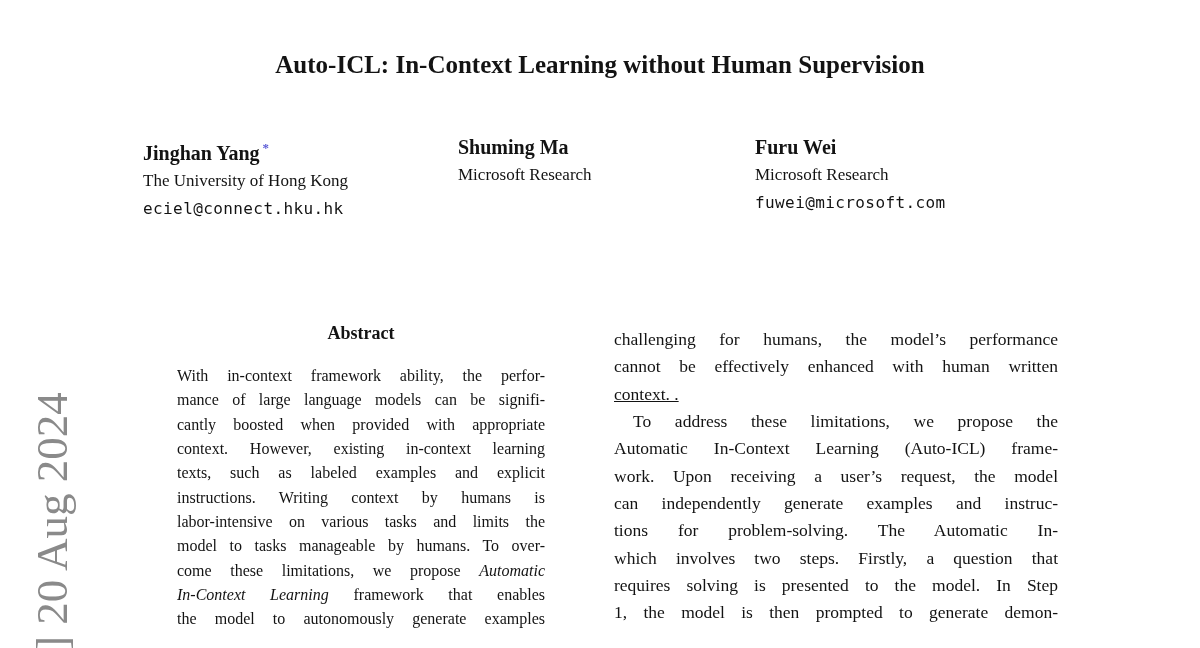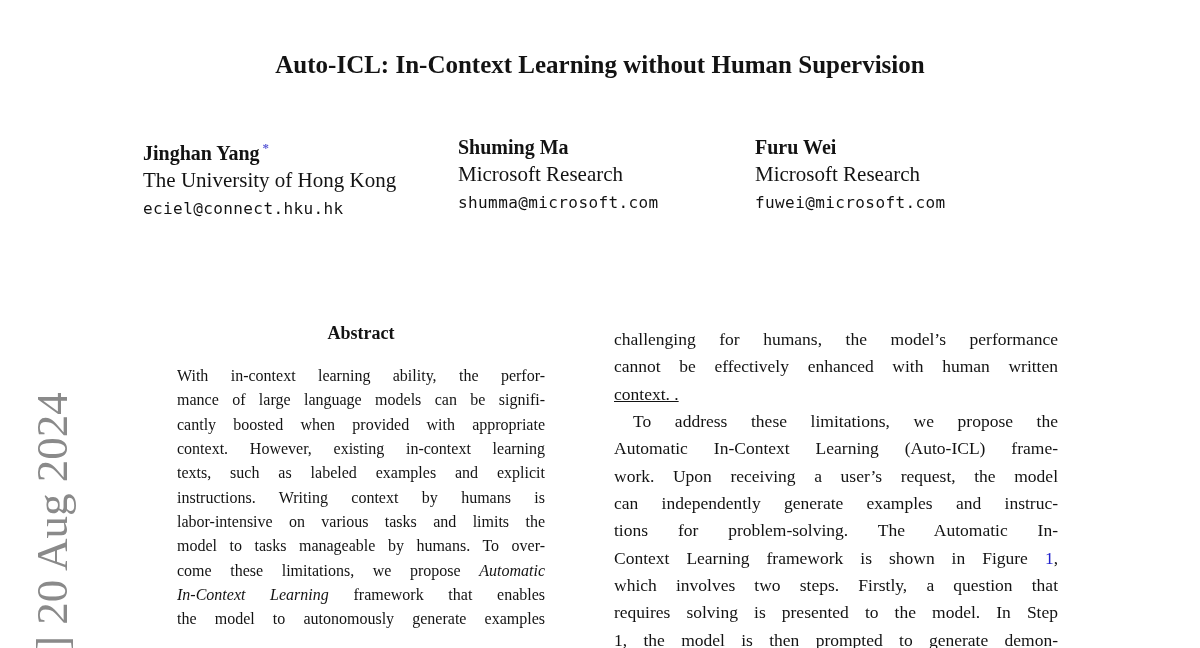--- a/index.html
+++ b/index.html
@@ -38,21 +38,21 @@
   #author-1 { left: 458px; width: 284px; }
   #author-2 { left: 755px; width: 284px; }
 
   .author-name  { font-size: 20px; font-weight: 700; line-height: 25px; }
   .author-name sup {
     color: var(--marker, #5a5ad6);
     font-size: 13px;
     font-weight: 700;
     margin-left: 3px;
   }
-  .author-affil { font-size: 21px; line-height: 29px; }
+  .author-affil { font-size: 17px; line-height: 29px; }
   .author-email {
     font-family: "DejaVu Sans Mono", "Liberation Mono", monospace;
     font-size: 16px; line-height: 28px;
     letter-spacing: 0.4px;
   }
 
   .abstract-heading {
     position: absolute;
     left: 177px; top: 321px; width: 368px;
     text-align: center;
@@ -85,33 +85,32 @@
 
 <div class="author" id="author-0">
   <div class="author-name"><span>Jinghan Yang</span><sup>*</sup></div>
   <div class="author-affil">The University of Hong Kong</div>
   <div class="author-email">eciel@connect.hku.hk</div>
 </div>
 
 <div class="author" id="author-1">
   <div class="author-name"><span>Shuming Ma</span></div>
   <div class="author-affil">Microsoft Research</div>
-  <div class="author-email">shumma@microsoft.com</div>
 </div>
 
 <div class="author" id="author-2">
   <div class="author-name"><span>Furu Wei</span></div>
   <div class="author-affil">Microsoft Research</div>
   <div class="author-email">fuwei@microsoft.com</div>
 </div>
 
 <div class="abstract-heading">Abstract</div>
 
 <div class="col" id="abstract-col">
-    <div class="line"><span>With in-context learning ability, the perfor-</span></div>
+    <div class="line"><span>With in-context framework ability, the perfor-</span></div>
     <div class="line"><span>mance of large language models can be signifi-</span></div>
     <div class="line"><span>cantly boosted when provided with appropriate</span></div>
     <div class="line"><span>context. However, existing in-context learning</span></div>
     <div class="line"><span>texts, such as labeled examples and explicit</span></div>
     <div class="line"><span>instructions. Writing context by humans is</span></div>
     <div class="line"><span>labor-intensive on various tasks and limits the</span></div>
     <div class="line"><span>model to tasks manageable by humans. To over-</span></div>
     <div class="line"><span>come these limitations, we propose </span><span class="it">Automatic</span></div>
     <div class="line"><span class="it">In-Context Learning</span><span> framework that enables</span></div>
     <div class="line"><span>the model to autonomously generate examples</span></div>
@@ -119,17 +118,16 @@
 
 <div class="col" id="right-col">
     <div class="line"><span>challenging for humans, the model’s performance</span></div>
     <div class="line"><span>cannot be effectively enhanced with human written</span></div>
     <div class="line end"><span>context. .</span></div>
     <div class="line indent"><span>To address these limitations, we propose the</span></div>
     <div class="line"><span>Automatic In-Context Learning (Auto-ICL) frame-</span></div>
     <div class="line"><span>work. Upon receiving a user’s request, the model</span></div>
     <div class="line"><span>can independently generate examples and instruc-</span></div>
     <div class="line"><span>tions for problem-solving. The Automatic In-</span></div>
-    <div class="line"><span>Context Learning framework is shown in Figure </span><span class="link">1</span><span>,</span></div>
     <div class="line"><span>which involves two steps. Firstly, a question that</span></div>
     <div class="line"><span>requires solving is presented to the model. In Step</span></div>
     <div class="line"><span>1, the model is then prompted to generate demon-</span></div>
   </div>
 
 </body></html>

